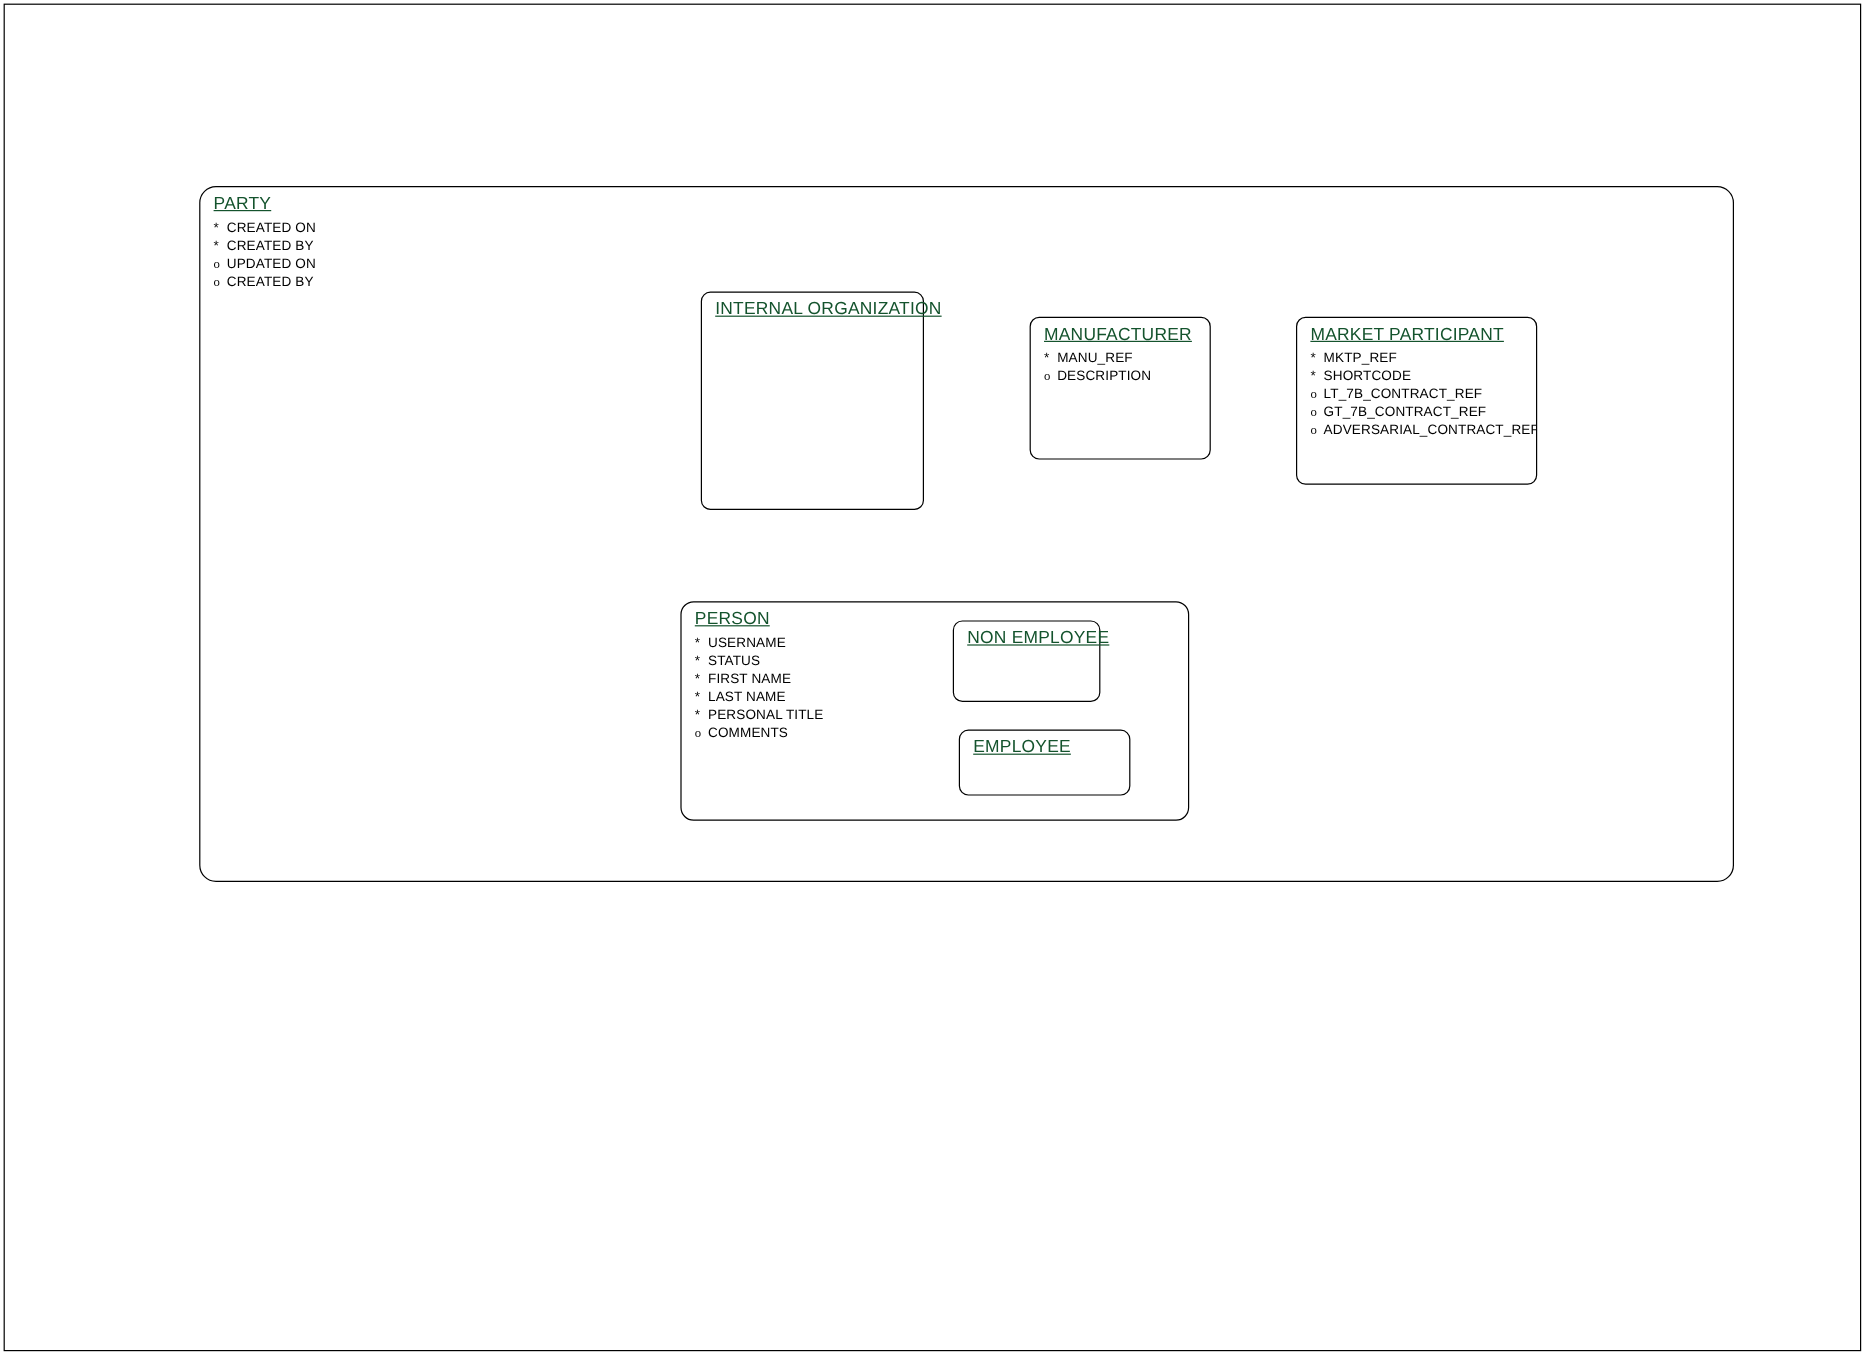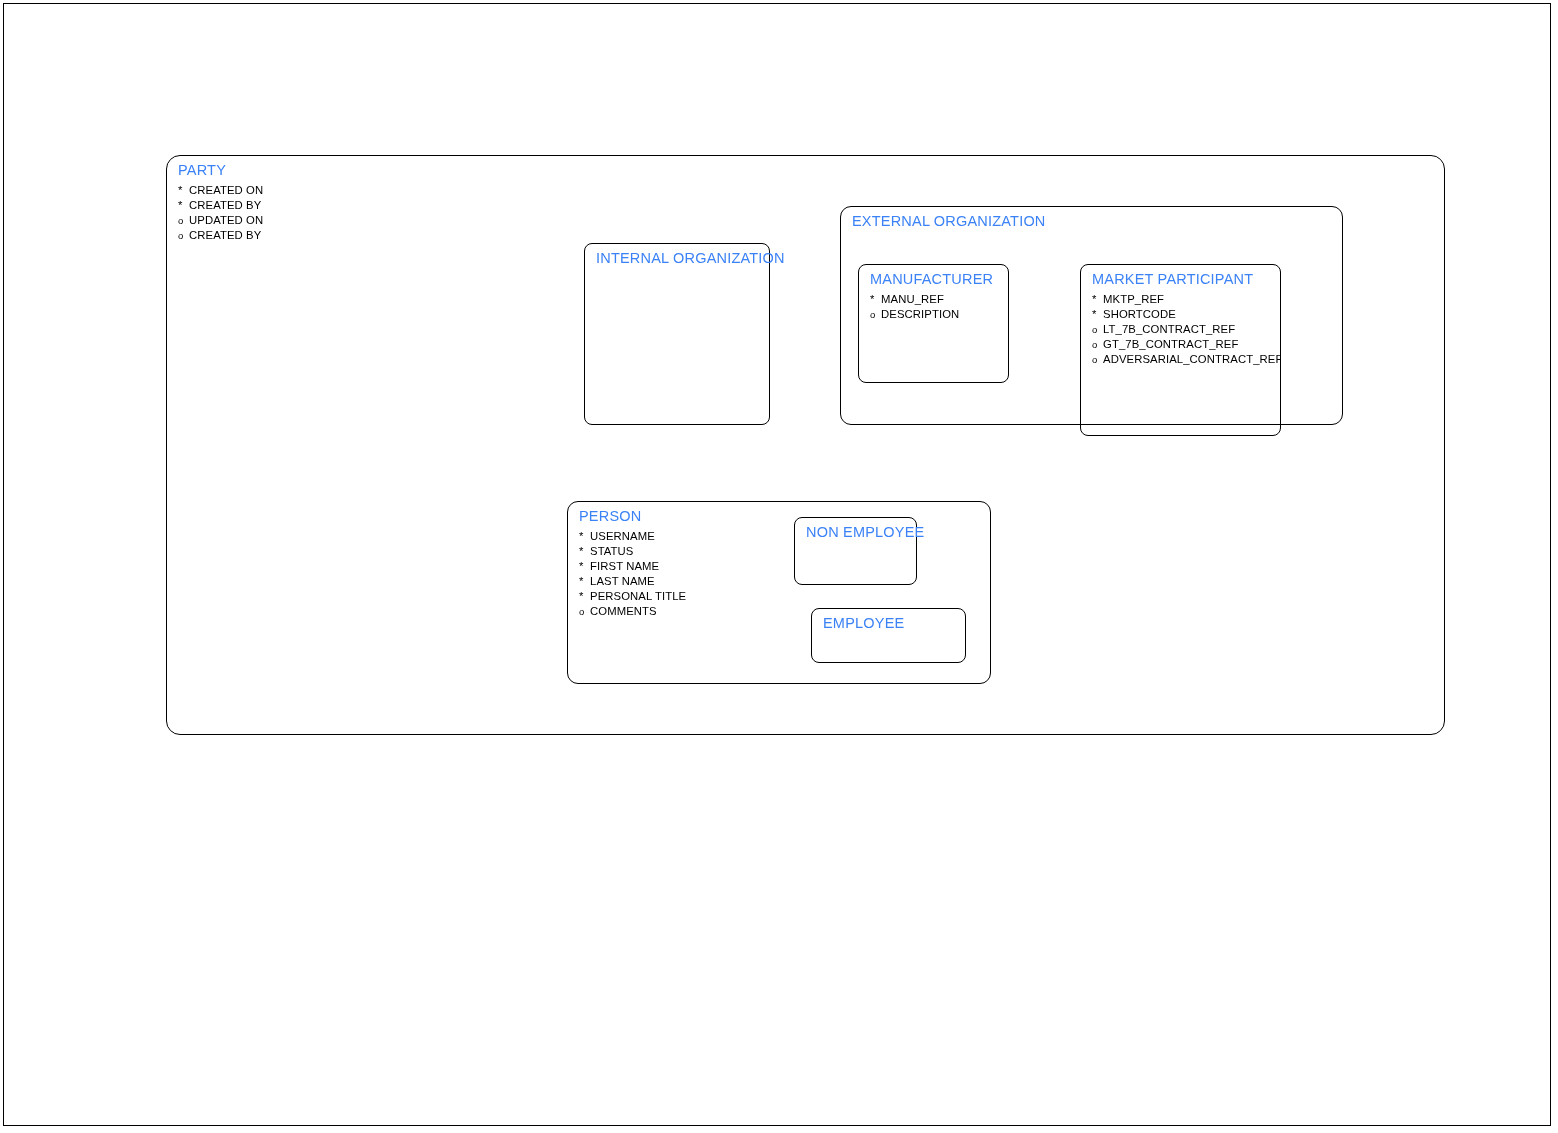--- a/index.html
+++ b/index.html
@@ -36,23 +36,24 @@
   }
   .entity.rounded-lg { border-radius: 14px; }
   .entity.rounded-md { border-radius: 11px; }
   .entity.rounded-sm { border-radius: 8px; }
 
   .ent-title {
     position: absolute;
     left: 11px;
     top: 6px;
     font-size: 14.5px;
-    color: #3b82f6;
+    color: #14532d;
     white-space: nowrap;
     letter-spacing: 0.2px;
+    text-decoration: underline;
   }
   .attrs {
     position: absolute;
     left: 11px;
     top: 27px;
     margin: 0;
     padding: 0;
     list-style: none;
   }
   .attrs li {
@@ -91,33 +92,30 @@
       <li><span class="mark opt">o</span><span>UPDATED ON</span></li>
       <li><span class="mark opt">o</span><span>CREATED BY</span></li>
     </ul>
   </div>
 
 
   <div class="entity rounded-sm" style="left:584px; top:243px; width:186px; height:182px;">
     <div class="ent-title">INTERNAL ORGANIZATION</div>
   </div>
 
-  <div class="entity rounded-md" style="left:840px; top:206px; width:503px; height:219px;">
-    <div class="ent-title">EXTERNAL ORGANIZATION</div>
-  </div>
 
   <div class="entity rounded-sm" style="left:858px; top:264px; width:151px; height:119px;">
     <div class="ent-title">MANUFACTURER</div>
     <ul class="attrs">
       <li><span class="mark">*</span><span>MANU_REF</span></li>
       <li><span class="mark opt">o</span><span>DESCRIPTION</span></li>
     </ul>
   </div>
 
-  <div class="entity rounded-sm clip" style="left:1080px; top:264px; width:201px; height:172px;">
+  <div class="entity rounded-sm clip" style="left:1080px; top:264px; width:201px; height:140px;">
     <div class="ent-title">MARKET PARTICIPANT</div>
     <ul class="attrs">
       <li><span class="mark">*</span><span>MKTP_REF</span></li>
       <li><span class="mark">*</span><span>SHORTCODE</span></li>
       <li><span class="mark opt">o</span><span>LT_7B_CONTRACT_REF</span></li>
       <li><span class="mark opt">o</span><span>GT_7B_CONTRACT_REF</span></li>
       <li><span class="mark opt">o</span><span>ADVERSARIAL_CONTRACT_REF</span></li>
     </ul>
   </div>
 
@@ -130,17 +128,17 @@
       <li><span class="mark">*</span><span>LAST NAME</span></li>
       <li><span class="mark">*</span><span>PERSONAL TITLE</span></li>
       <li><span class="mark opt">o</span><span>COMMENTS</span></li>
     </ul>
   </div>
 
   <div class="entity rounded-sm" style="left:794px; top:517px; width:123px; height:68px;">
     <div class="ent-title">NON EMPLOYEE</div>
   </div>
 
-  <div class="entity rounded-sm" style="left:799px; top:608px; width:155px; height:55px;margin-left:12px;">
+  <div class="entity rounded-sm" style="left:799px; top:608px; width:143px; height:55px;">
     <div class="ent-title">EMPLOYEE</div>
   </div>
 
 </div>
 
 </body></html>

